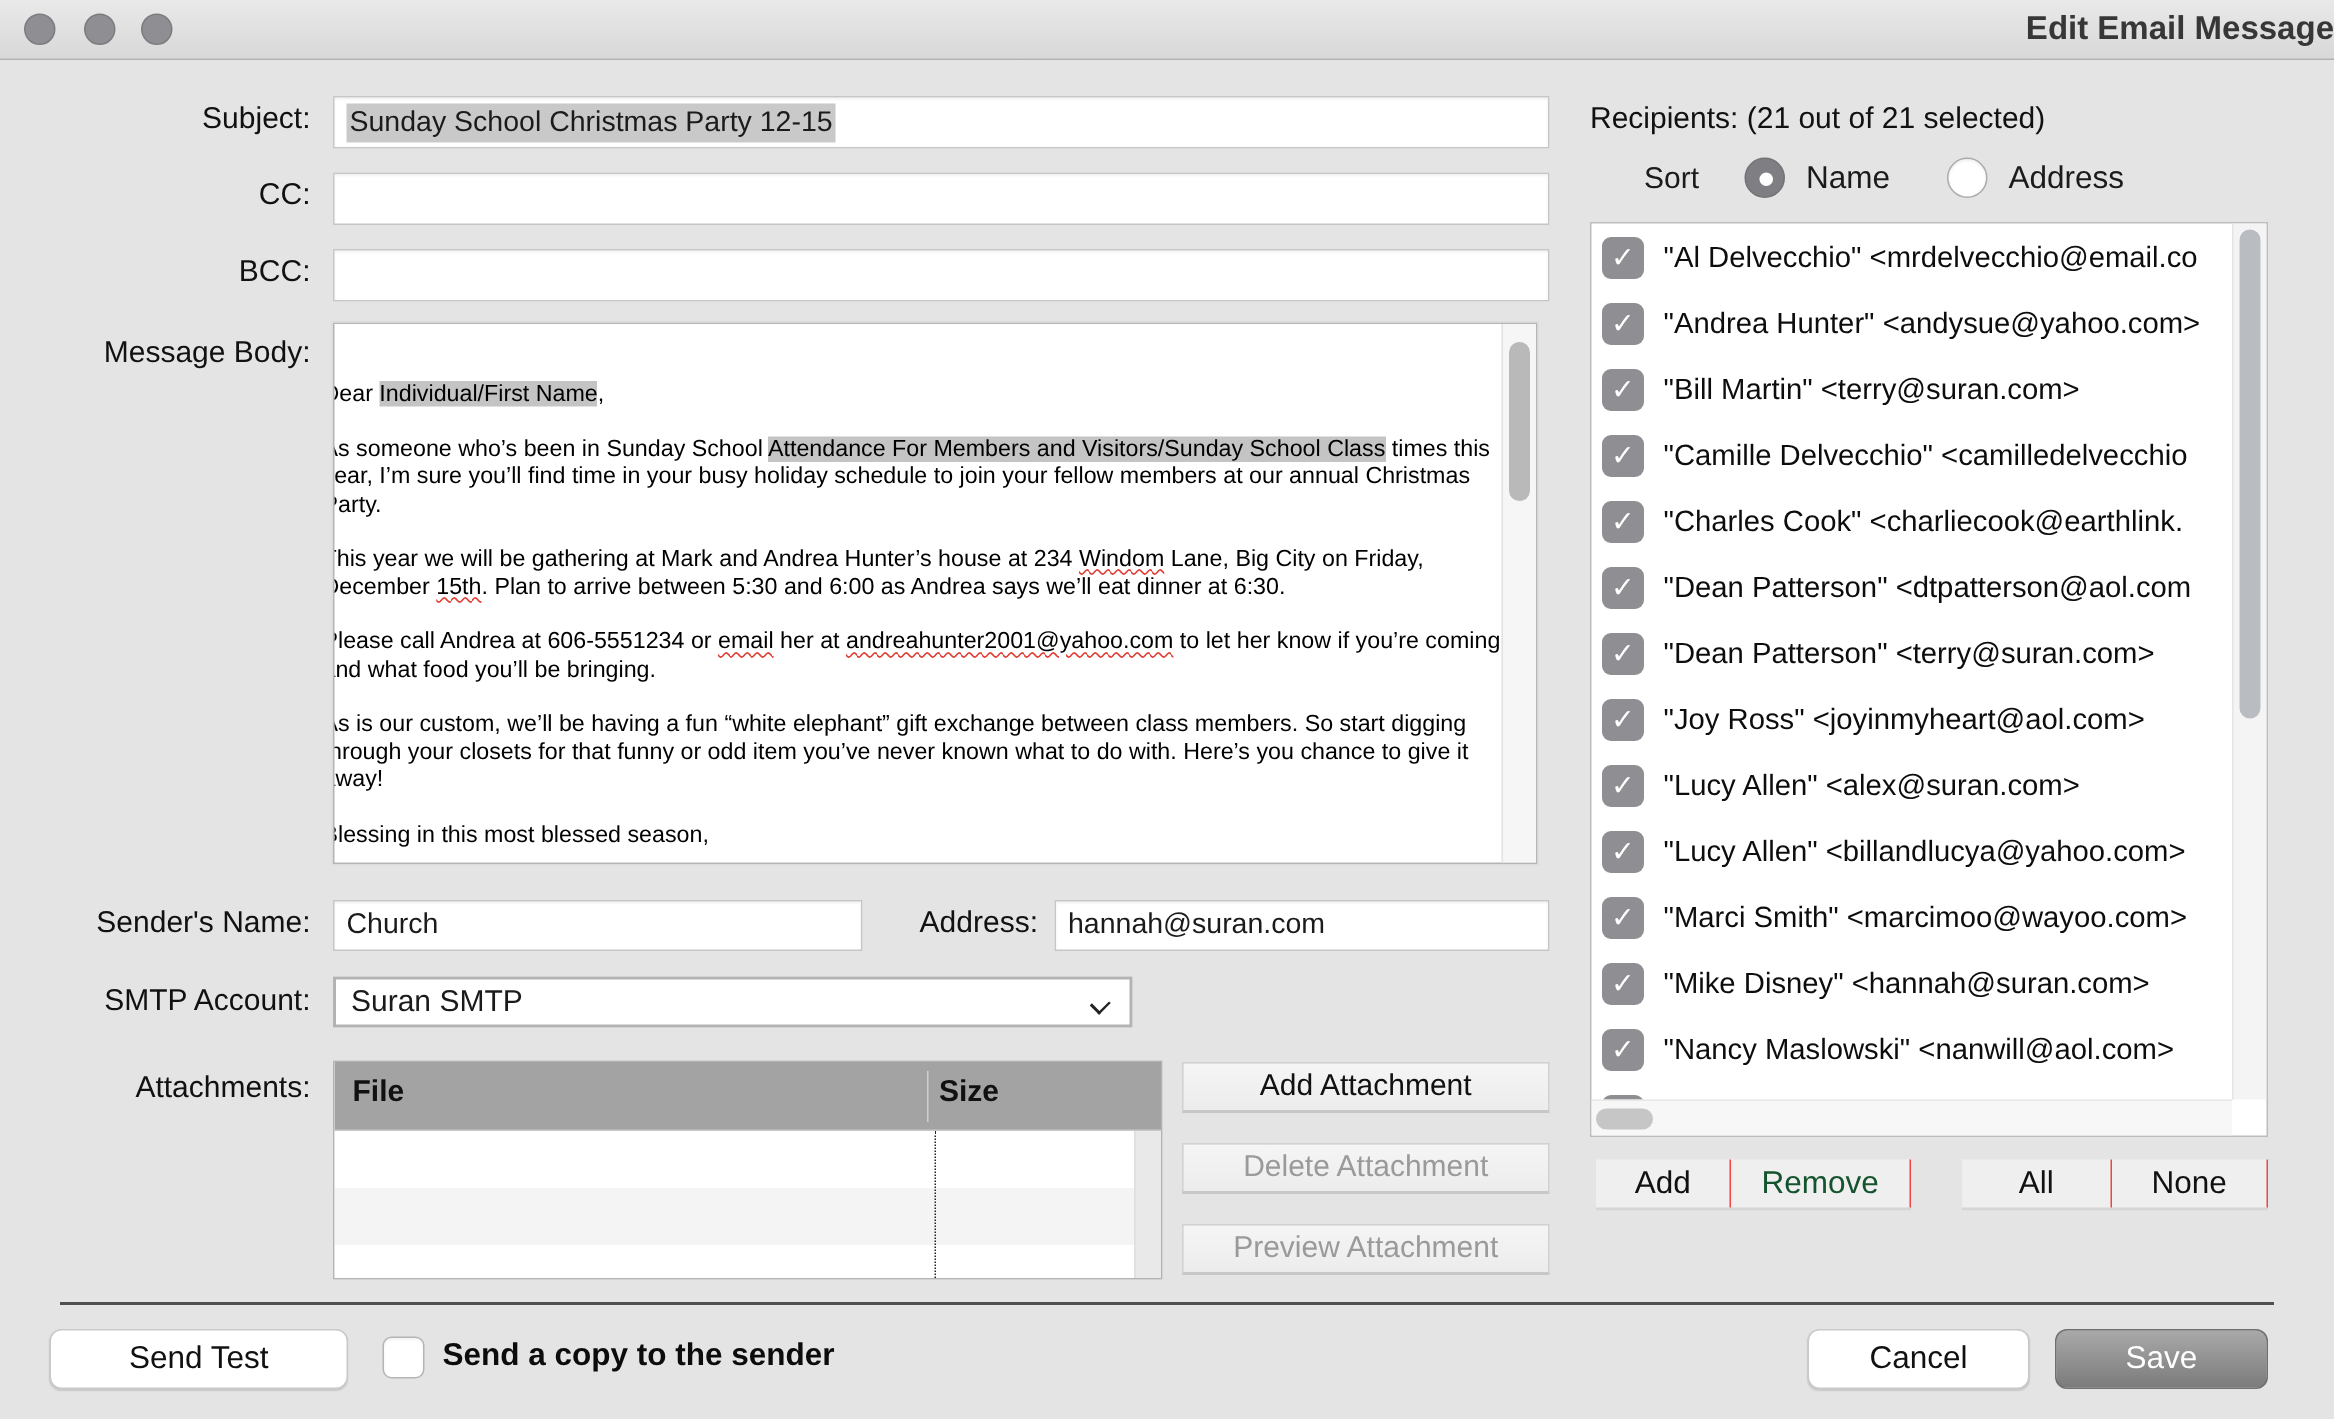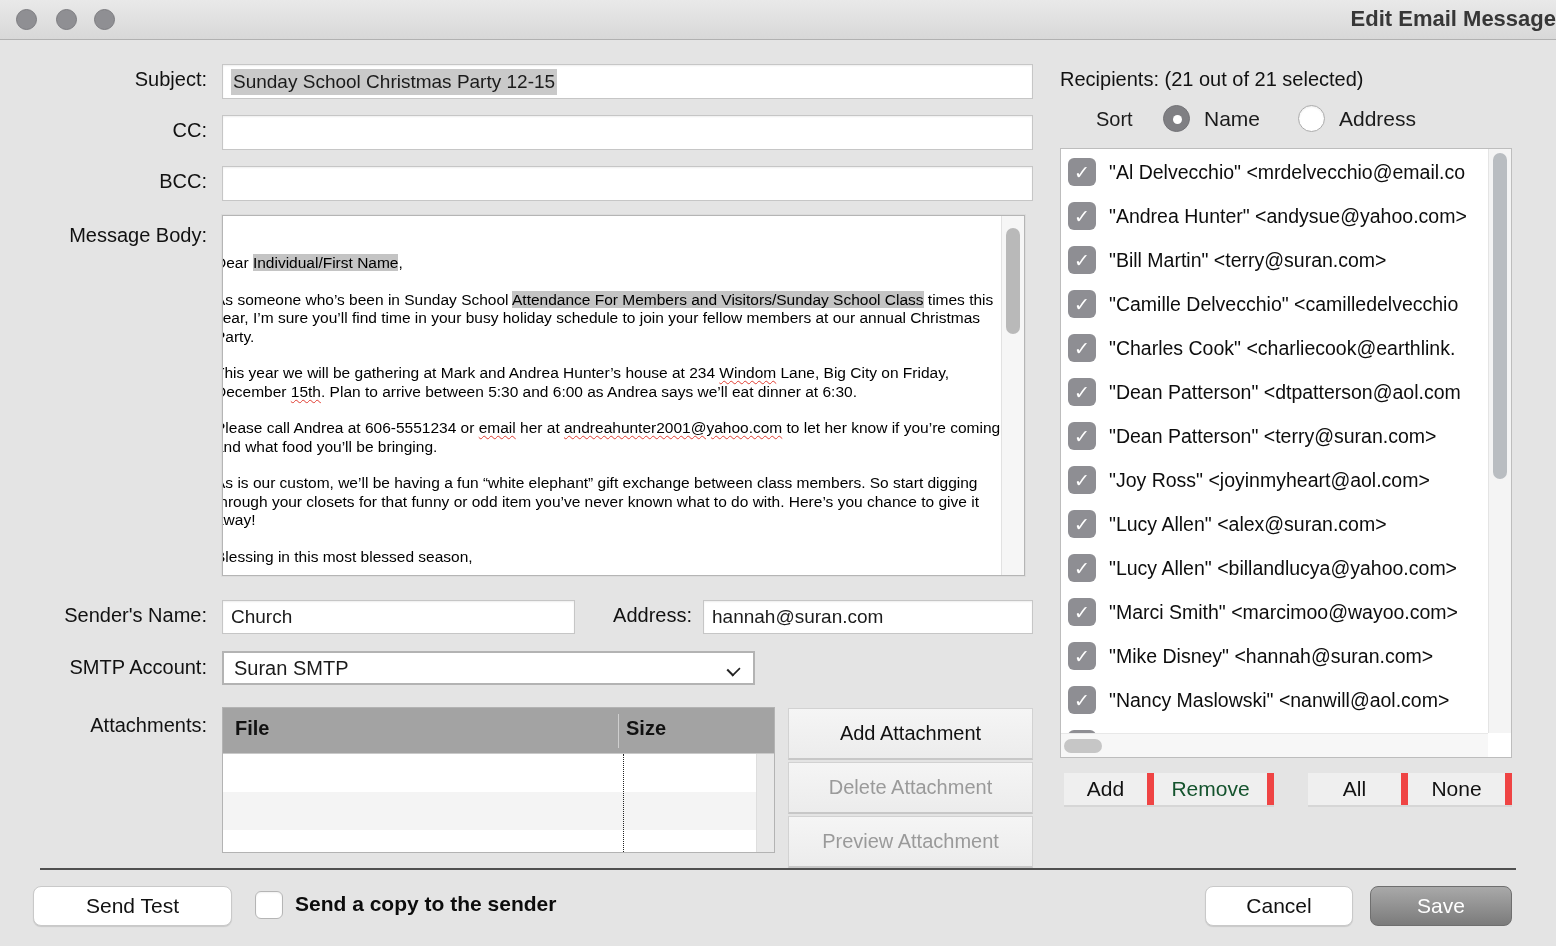--- a/index.html
+++ b/index.html
@@ -45,21 +45,21 @@
     border:1px solid #b3b3b3;background:#fff;overflow:hidden;}
   .att-head{position:absolute;left:0;top:0;right:0;height:46px;background:#a3a3a3;
     border-bottom:1px solid #c9c9c9;}
   .att-col{position:absolute;top:9px;font-size:20px;font-weight:700;color:#111;}
   .att-col-file{left:12px;} .att-col-size{left:403px;}
   .att-head-sep{position:absolute;left:395px;top:6px;width:1px;height:34px;background:#cfcfcf;}
   .att-row{position:absolute;left:0;right:18px;height:38px;}
   .att-r0{top:46px;background:#fff;} .att-r1{top:84px;background:#f4f4f4;} .att-r2{top:122px;background:#fff;height:24px;}
   .att-dots{position:absolute;left:400px;top:46px;bottom:0;width:0;border-left:1.5px dotted #222;}
   .att-scrollstrip{position:absolute;right:0;top:46px;bottom:0;width:18px;background:#e9e9e9;border-left:1px solid #dedede;}
-  .att-btn{position:absolute;left:788px;width:245px;height:52px;
+  .att-btn{position:absolute;left:788px;width:245px;height:34px;
     background:linear-gradient(#f5f5f5,#ececec);border:1px solid #d2d2d2;border-bottom:2px solid #c7c7c7;
     font-size:20px;display:flex;align-items:center;justify-content:center;color:#111;}
   .att-btn.disabled{color:#9a9a9a;}
   
   .rec-header{position:absolute;left:1060px;top:68px;font-size:20px;color:#111;}
   .sort-label{position:absolute;left:1096px;top:108px;font-size:20px;}
   .radio{width:27px;height:27px;border-radius:50%;display:inline-block;position:relative;}
   .radio.off{background:#fff;border:1px solid #ababab;box-shadow:inset 0 1px 2px rgba(0,0,0,.08);}
   .radio.on{background:#7f7f83;border:1px solid #737377;}
   .radio.on::after{content:"";position:absolute;left:9px;top:9px;width:9px;height:9px;border-radius:50%;background:#fff;}
@@ -73,21 +73,21 @@
   .cbx{width:28px;height:28px;border-radius:6px;flex:0 0 auto;}
   .cbx.checked{background:#8e8e93;color:#fff;display:flex;align-items:center;justify-content:center;
     font-size:19px;font-weight:700;}
   .rec-vscroll{position:absolute;right:0;top:0;bottom:24px;width:23px;background:#f4f4f4;border-left:1px solid #e4e4e4;}
   .rec-vthumb{position:absolute;left:4px;top:4px;width:14px;height:326px;border-radius:8px;background:#b9bdc1;}
   .rec-hscroll{position:absolute;left:0;right:23px;bottom:0;height:24px;background:#f7f7f7;border-top:1px solid #e8e8e8;}
   .rec-hthumb{position:absolute;left:3px;top:5px;width:38px;height:14px;border-radius:8px;background:#c6c6c6;}
   .seg-group{position:absolute;top:773px;height:34px;display:flex;background:#efefef;
     border-bottom:2px solid #d6d6d6;}
   .seg{display:flex;align-items:center;justify-content:center;font-size:21px;
-    border-right:7px solid #ef4444;color:#111;}
+    border-right:1px solid #ef4444;color:#111;}
   .seg.disabled{color:#14532d;}
   .grp-addrem{left:1064px;} .grp-allnone{left:1308px;justify-content:space-between;}
   .seg-add{width:90px;} .seg-remove{width:120px;} .seg-all{width:100px;} .seg-none{width:104px;}
   
   .footer-divider{position:absolute;left:40px;top:868px;width:1476px;height:2px;background:#4f4f4f;}
   .push-btn{position:absolute;top:886px;height:40px;border-radius:8px;font-size:21px;
     display:flex;align-items:center;justify-content:center;}
   .btn-white{background:#fff;border:1px solid #c9c9c9;box-shadow:0 1px 1px rgba(0,0,0,.12);color:#111;}
   .btn-sendtest{left:33px;width:199px;}
   .btn-cancel{left:1205px;width:148px;}

